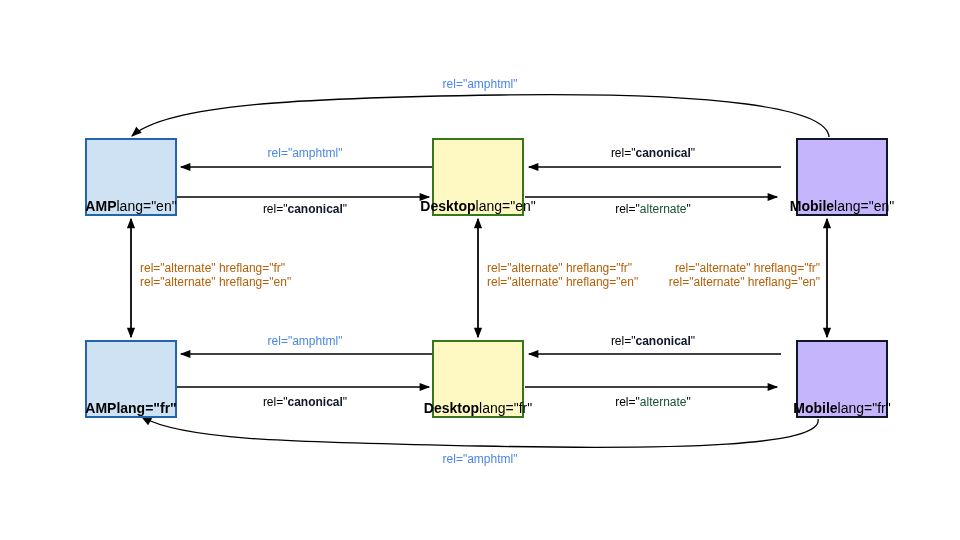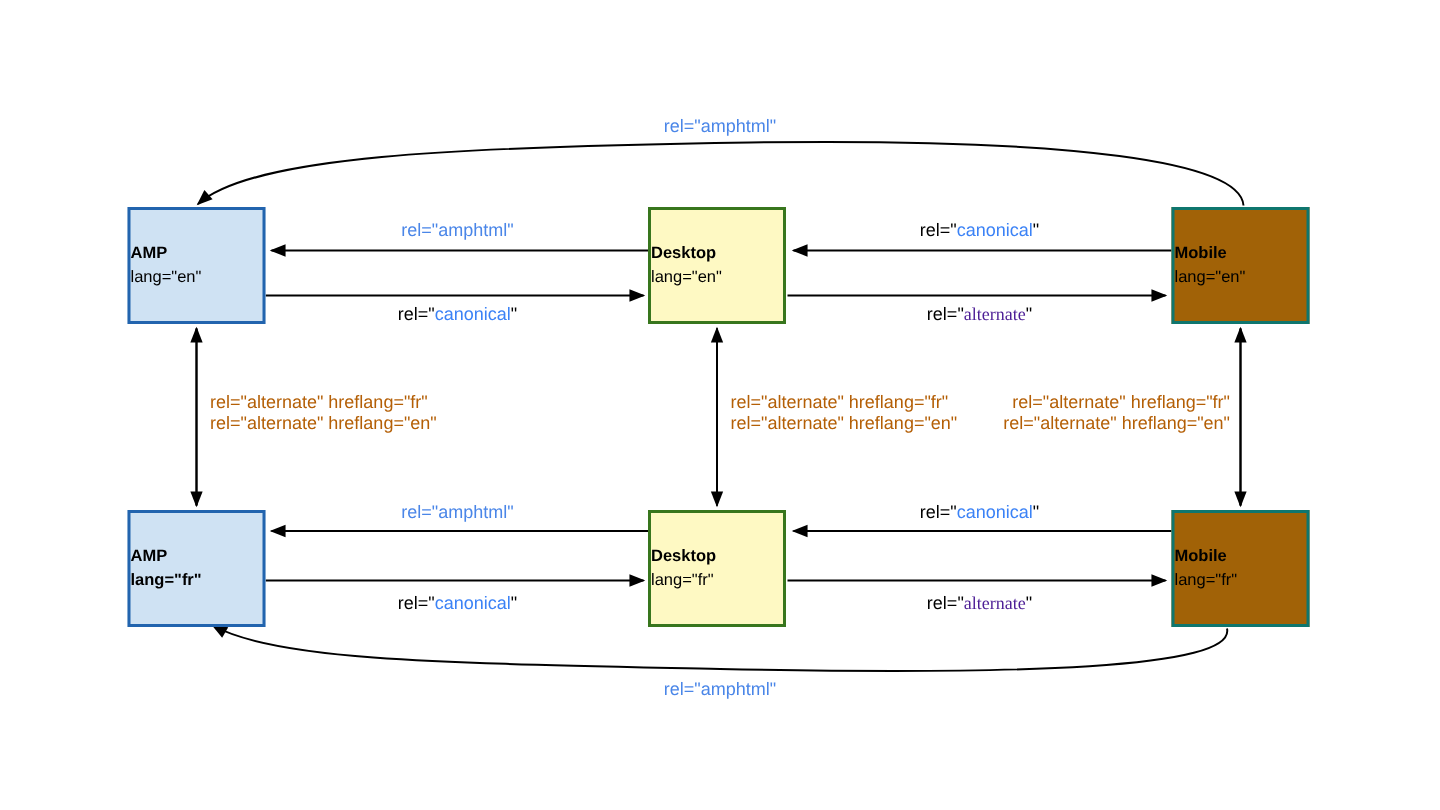--- a/index.html
+++ b/index.html
@@ -3,36 +3,36 @@
 <meta charset="utf-8">
 <style>
   html,body{margin:0;padding:0;background:#fff;}
   .canvas{
     position:relative;width:960px;height:540px;background:#ffffff;overflow:hidden;
     font-family:"Liberation Sans", sans-serif;
   }
   svg.arrows{position:absolute;left:0;top:0;}
   .node{
     position:absolute;width:92px;height:78px;box-sizing:border-box;
-    display:flex;flex-direction:column;align-items:flex-start;justify-content:center;
-    text-align:center;font-size:11px;line-height:16px;color:#000;
+    display:flex;flex-direction:row;align-items:flex-end;justify-content:center;
+    text-align:center;font-size:14px;line-height:16px;color:#000;
   }
   .node .t{font-weight:bold;}
   .node.bold-sub .s{font-weight:bold;}
   .node-amp{background:#cfe2f3;border:2px solid #2264ae;}
   .node-desktop{background:#fef9c3;border:2px solid #38761d;}
-  .node-mobile{background:#a16207;border:2px solid #0f766e;}
+  .node-mobile{background:#c4b5fd;border:2px solid #0f172a;margin-left:15px;}
   .lbl{
     position:absolute;font-size:12px;line-height:14px;color:#000;white-space:nowrap;
   }
   .lbl.center{text-align:center;}
   .lbl.right{text-align:right;}
   .c-blue{color:#4a86e8;}
-  .c-green{color:#3b82f6;}
-  .c-indigo{color:#4c1d95;font-family:Liberation Serif, serif;}
+  .c-green{color:#0f172a;font-weight:bold;}
+  .c-indigo{color:#14532d;}
   .c-orange{color:#b45f06;}
 </style>
 </head>
 <body>
 
 <div class="canvas">
 
   <svg class="arrows" width="960" height="540">
     <defs>
       <marker id="ah" viewBox="0 0 10 8" markerWidth="9" markerHeight="7.2" refX="8.5" refY="4" orient="auto">

